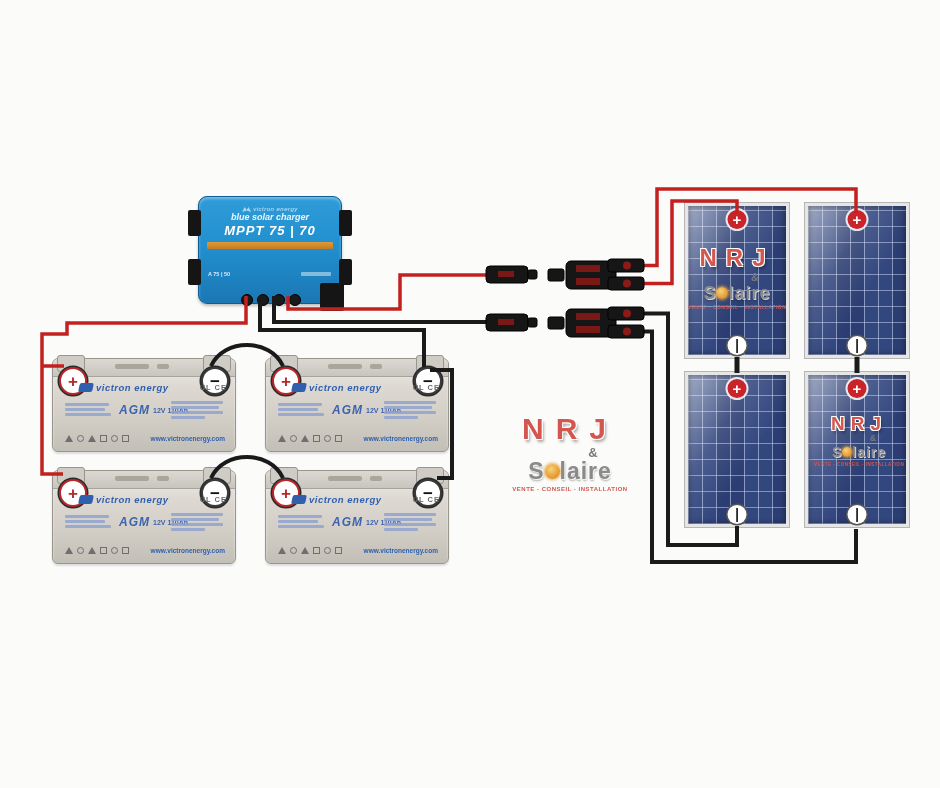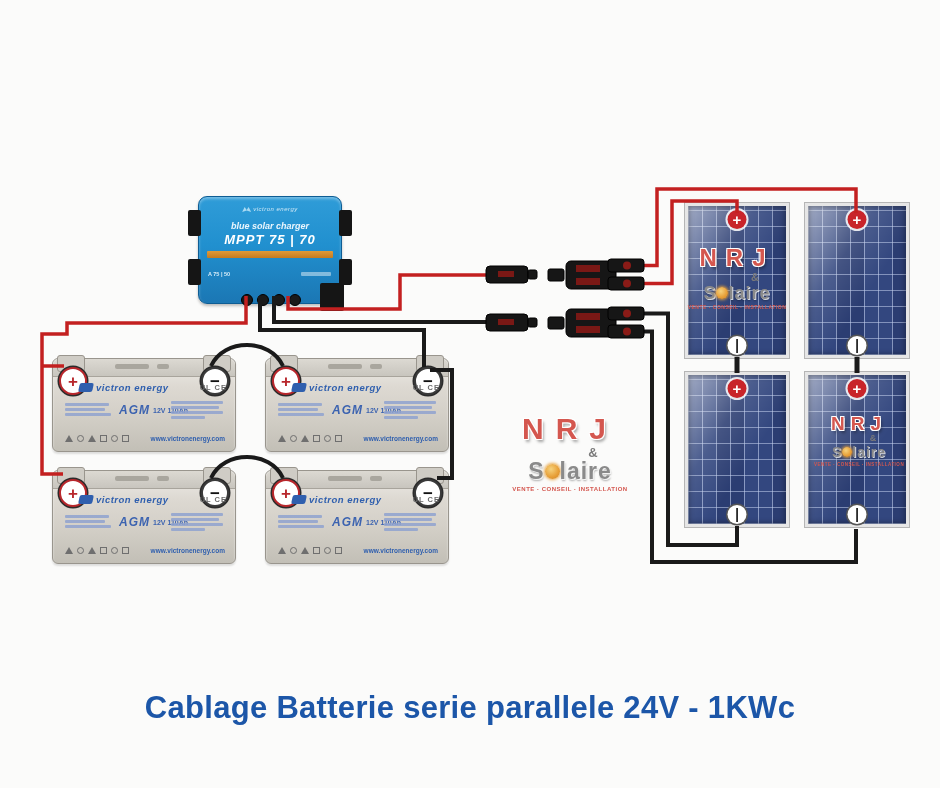--- a/index.html
+++ b/index.html
@@ -9,21 +9,21 @@
   }
   
   .controller{position:absolute;left:198px;top:196px;width:142px;height:106px;
     background:linear-gradient(180deg,#2f9cd8 0%,#2190cf 45%,#1b77b4 100%);
     border:1px solid #0e5d94;border-radius:9px;box-shadow:inset 0 2px 3px rgba(255,255,255,.35),0 2px 3px rgba(0,0,0,.25);z-index:3;}
   .ctab{position:absolute;width:13px;height:26px;background:#151515;border-radius:2px;z-index:2;}
   .ctab.tl{left:-11px;top:13px}.ctab.bl{left:-11px;top:62px}
   .ctab.tr{right:-11px;top:13px}.ctab.br{right:-11px;top:62px}
   .ctrl-brand{margin-top:9px;text-align:center;color:#cfe9f7;font-size:6px;font-style:italic;letter-spacing:.5px}
   .vbird{display:inline-block;width:9px;height:5px;background:#a8d9f2;clip-path:polygon(0 100%,28% 0,50% 60%,72% 0,100% 100%,50% 70%);vertical-align:middle;margin-right:2px}
-  .ctrl-line1{margin-top:9px;text-align:center;color:#eaf6fd;font-size:9px;font-style:italic;font-weight:bold}
+  .ctrl-line1{margin-top:0;text-align:center;color:#eaf6fd;font-size:9px;font-style:italic;font-weight:bold}
   .ctrl-model{text-align:center;color:#fff;font-size:13px;font-weight:bold;font-style:italic;letter-spacing:1px;margin-top:1px}
   .ctrl-stripe{margin:4px auto 0;width:126px;height:7px;background:linear-gradient(#e09a39,#c57b20);border-radius:1px}
   .ctrl-spec{position:absolute;left:9px;top:74px;color:#d7ecf8;font-size:5.5px;font-weight:bold}
   .ctrl-smudge{position:absolute;right:10px;top:75px;width:30px;height:4px;background:rgba(255,255,255,.45);border-radius:1px}
   .ctrl-terms{position:absolute;left:42px;bottom:-3px;display:flex;gap:4px}
   .cterm{width:10px;height:10px;border-radius:50%;background:#1a1a1a;border:1px solid #000}
   .ctrl-module{position:absolute;right:-3px;bottom:-8px;width:24px;height:28px;background:#151515;border-radius:2px}
   
   .battery{position:absolute;width:182px;height:92px;
     background:linear-gradient(180deg,#efede9 0%,#ddd9d2 30%,#d3cfc7 62%,#c2bfb6 100%);
@@ -368,14 +368,13 @@
       <rect x="566" y="309" width="50" height="28" rx="5"></rect>
       <rect x="576" y="313" width="24" height="7" fill="#7a1815" stroke="none"></rect>
       <rect x="576" y="326" width="24" height="7" fill="#7a1815" stroke="none"></rect>
       <rect x="608" y="307" width="36" height="13" rx="3"></rect>
       <rect x="608" y="325" width="36" height="13" rx="3"></rect>
       <circle cx="627" cy="313.5" r="4" fill="#8a1b17" stroke="none"></circle>
       <circle cx="627" cy="331.5" r="4" fill="#8a1b17" stroke="none"></circle>
     </g>
   </svg>
 
-  <div class="title">Cablage Batterie serie parallele 24V - 1KWc</div>
 </div>
 
 </body></html>

